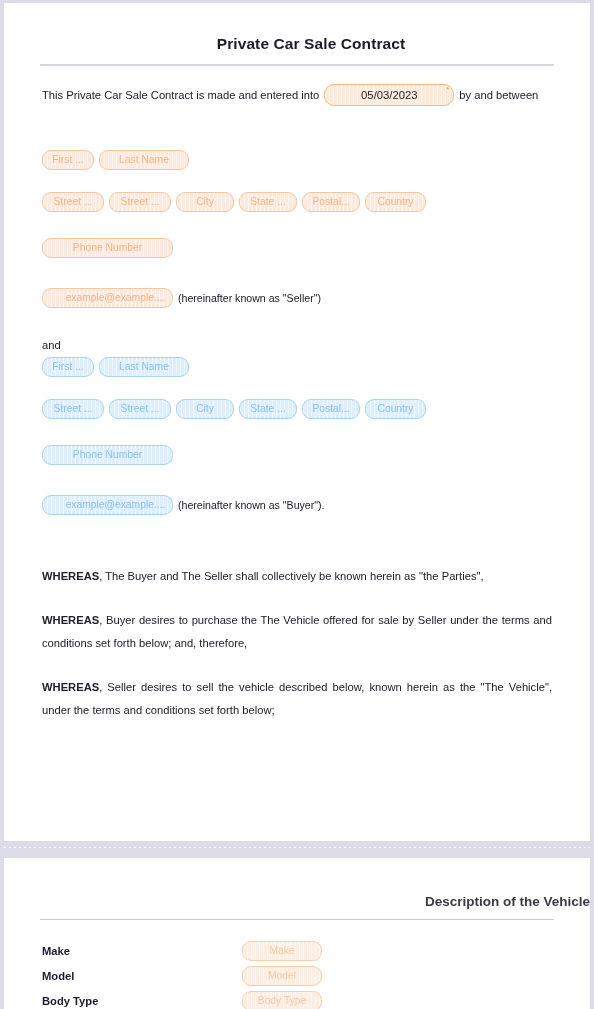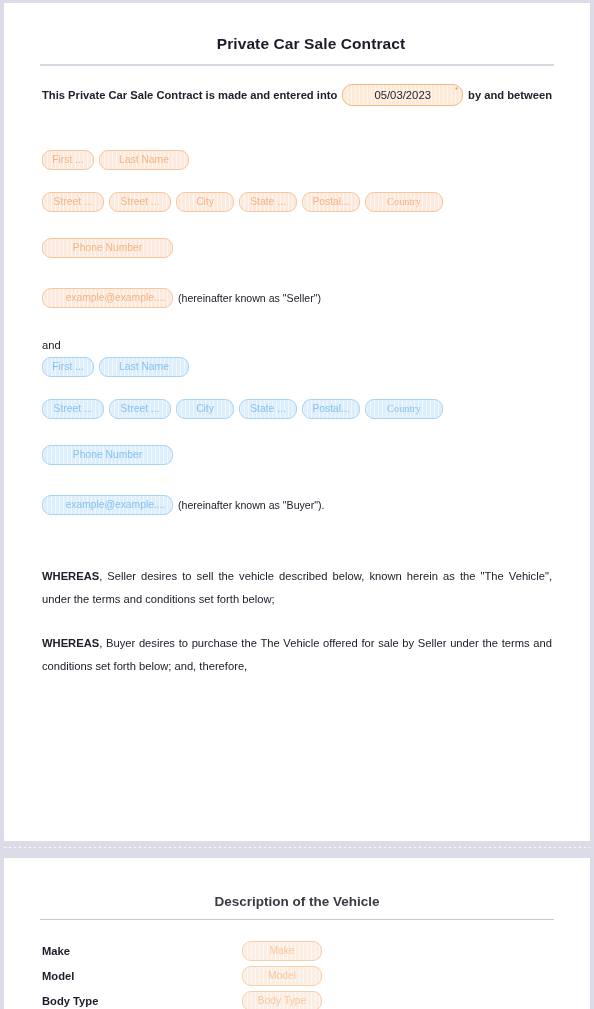--- a/index.html
+++ b/index.html
@@ -62,21 +62,21 @@
     padding-top: 32px;
     margin: 0;
     padding-left: 28px;
   }
   .title-rule {
     margin: 11px 36px 0 36px;
     height: 2px;
     background: #d7d7e0;
   }
   .section-title {
-    text-align: center;
+    text-align: right;
     font-size: 13.5px;
     font-weight: bold;
     color: #3a3a44;
     margin: 0;
     padding-top: 36px;
   }
   .section-rule {
     margin: 10px 36px 0 36px;
     height: 1px;
     background: #c9c9d1;
@@ -87,21 +87,21 @@
   .lede {
     margin-top: 18px;
     font-size: 11.2px;
     color: #20202c;
     line-height: 16px;
     display: flex;
     align-items: center;
     flex-wrap: nowrap;
     white-space: nowrap;
   }
-  .lede .txt { padding-bottom: 1px; font-weight: bold; }
+  .lede .txt { padding-bottom: 1px; }
 
   .para {
     font-size: 11.2px;
     color: #20202c;
     line-height: 23px;
     text-align: justify;
     margin: 0;
   }
   .para b { font-weight: bold; }
   .para + .para { margin-top: 21px; }
@@ -161,21 +161,21 @@
     color: #f8c89f;
   }
 
   .w-first   { width: 52px; }
   .w-last    { width: 90px; }
   .w-street1 { width: 62px; }
   .w-street2 { width: 62px; }
   .w-city    { width: 58px; }
   .w-state   { width: 58px; }
   .w-postal  { width: 58px; }
-  .w-country { width: 78px; font-family: Liberation Serif, serif; }
+  .w-country { width: 61px; }
   .w-phone   { width: 131px; }
   .w-email   { width: 131px; padding-left: 20px; }
   .w-vehicle { width: 80px; }
 
   .date-field {
     box-sizing: border-box;
     width: 130px;
     height: 22px;
     line-height: 20px;
     background-color: #fdead9;
@@ -302,25 +302,28 @@
       <div class="gap-30"></div>
 
       <div class="row">
         <div class="field f-buyer w-email">example@example....</div>
         <span class="inline-note">(hereinafter known as "Buyer").</span>
       </div>
 
       <div style="height:50px"></div>
 
       <p class="para">
-        <b>WHEREAS</b><span>, Seller desires to sell the vehicle described below, known herein as the "The Vehicle", under the terms and conditions set forth below;</span>
+        <b>WHEREAS</b><span>, The Buyer and The Seller shall collectively be known herein as "the Parties",</span>
       </p>
       <p class="para">
         <b>WHEREAS</b><span>, Buyer desires to purchase the The Vehicle offered for sale by Seller under the terms and conditions set forth below; and, therefore,</span>
       </p>
+      <p class="para">
+        <b>WHEREAS</b><span>, Seller desires to sell the vehicle described below, known herein as the "The Vehicle", under the terms and conditions set forth below;</span>
+      </p>
 
     </div>
   </div>
 
   <div class="page-gap">
     <div class="gap-line"></div>
   </div>
 
   <div class="page page-2">
 

